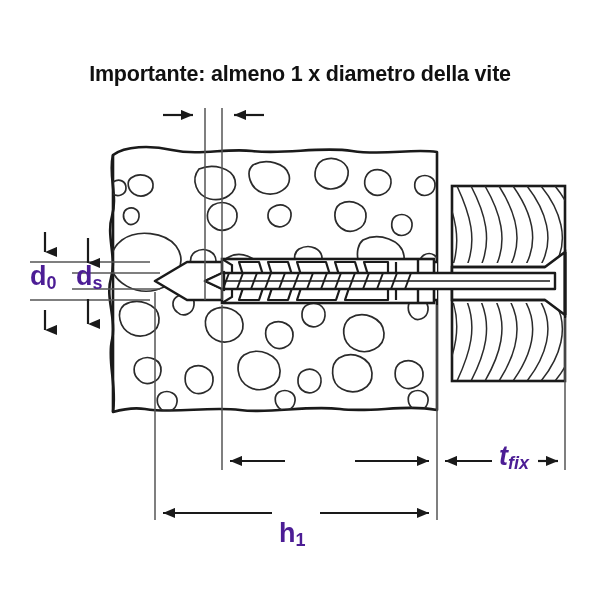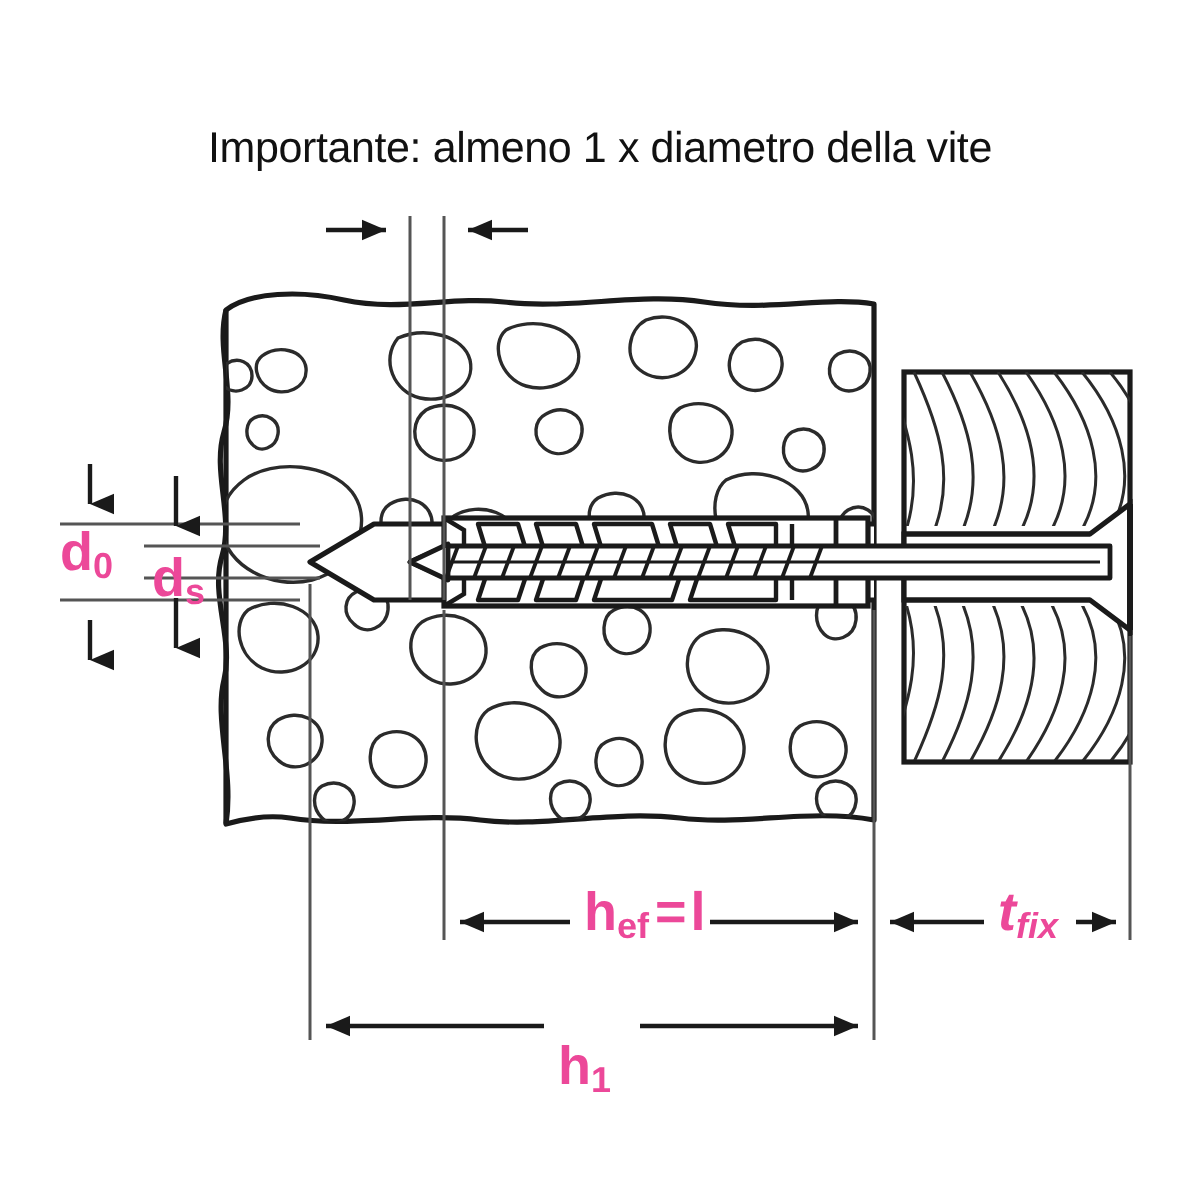--- a/index.html
+++ b/index.html
@@ -10,37 +10,37 @@
     overflow:hidden;
     position:relative;
   }
   #stage{position:relative;width:600px;height:600px;}
   svg#dwg{position:absolute;left:0;top:0;width:600px;height:600px;display:block;}
   .ttl{
     position:absolute;
     left:0;top:62px;width:600px;
     text-align:center;
     font-size:21.5px;
-    font-weight:normal;
+    font-weight:bold;
     letter-spacing:-0.2px;
     color:#111;
     white-space:nowrap;
   }
   .lbl{
     position:absolute;
     font-weight:bold;
-    color:#ec4899;
+    color:#4c1d95;
     white-space:nowrap;
     line-height:1;
   }
   .lbl .base{font-size:27px;}
   .lbl .sub{font-size:18px;vertical-align:-0.22em;margin-left:0px;}
   .lbl .eq{font-size:27px;margin-left:3px;margin-right:2px;}
   #lbl-d0{left:30px;top:263px;}
-  #lbl-ds{left:76px;top:263px;margin-top:13px;}
+  #lbl-ds{left:76px;top:263px;}
   #lbl-hef{left:292px;top:443px;}
   #lbl-tfix{left:499px;top:443px;font-style:italic;}
   #lbl-h1{left:279px;top:520px;}
 </style>
 </head>
 <body>
 
 <div id="stage">
 
   <svg id="dwg" viewBox="0 0 600 600">
@@ -261,23 +261,20 @@
   <div class="ttl">Importante: almeno 1 x diametro della vite</div>
 
   <div class="lbl" id="lbl-d0">
     <span class="base">d</span><span class="sub">0</span>
   </div>
 
   <div class="lbl" id="lbl-ds">
     <span class="base">d</span><span class="sub">s</span>
   </div>
 
-  <div class="lbl" id="lbl-hef">
-    <span class="base">h</span><span class="sub">ef</span><span class="eq">=</span><span class="base">l</span>
-  </div>
 
   <div class="lbl" id="lbl-tfix">
     <span class="base">t</span><span class="sub">fix</span>
   </div>
 
   <div class="lbl" id="lbl-h1">
     <span class="base">h</span><span class="sub">1</span>
   </div>
 
 </div>

